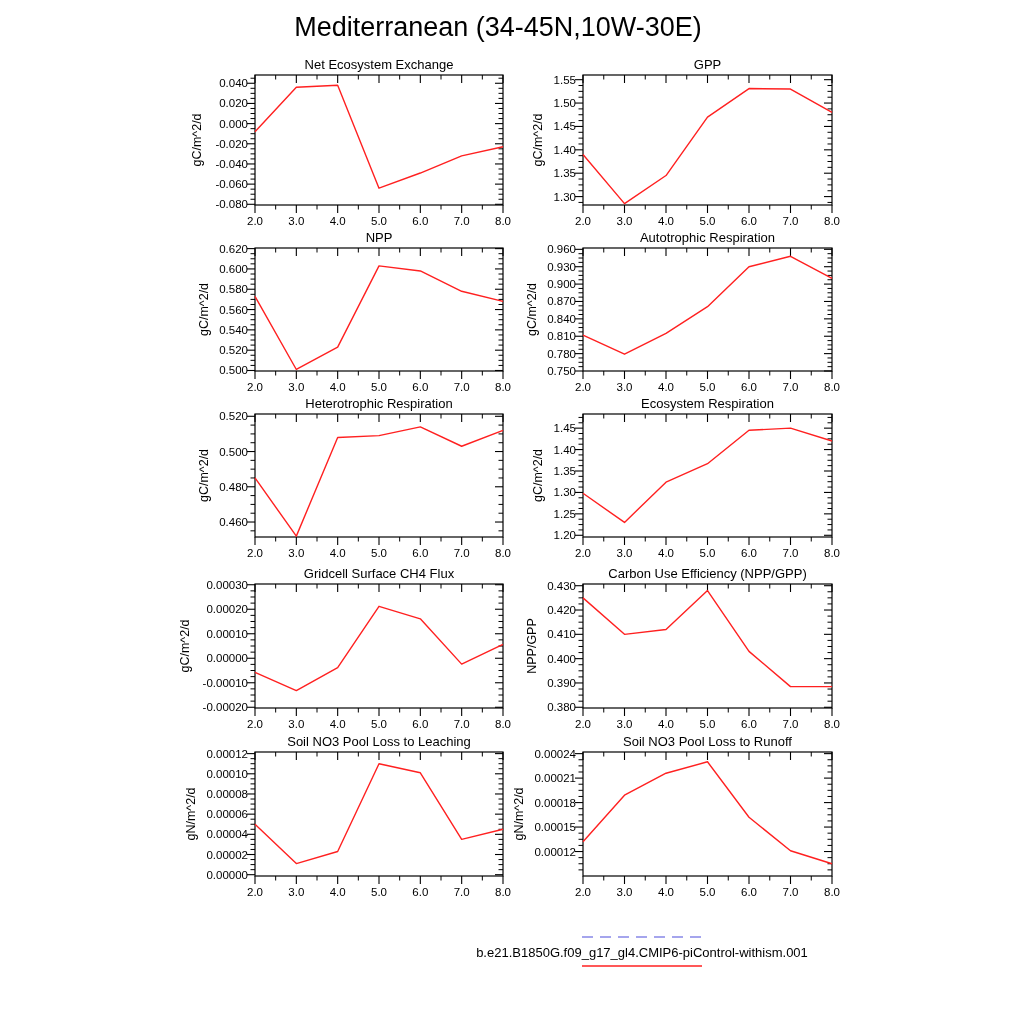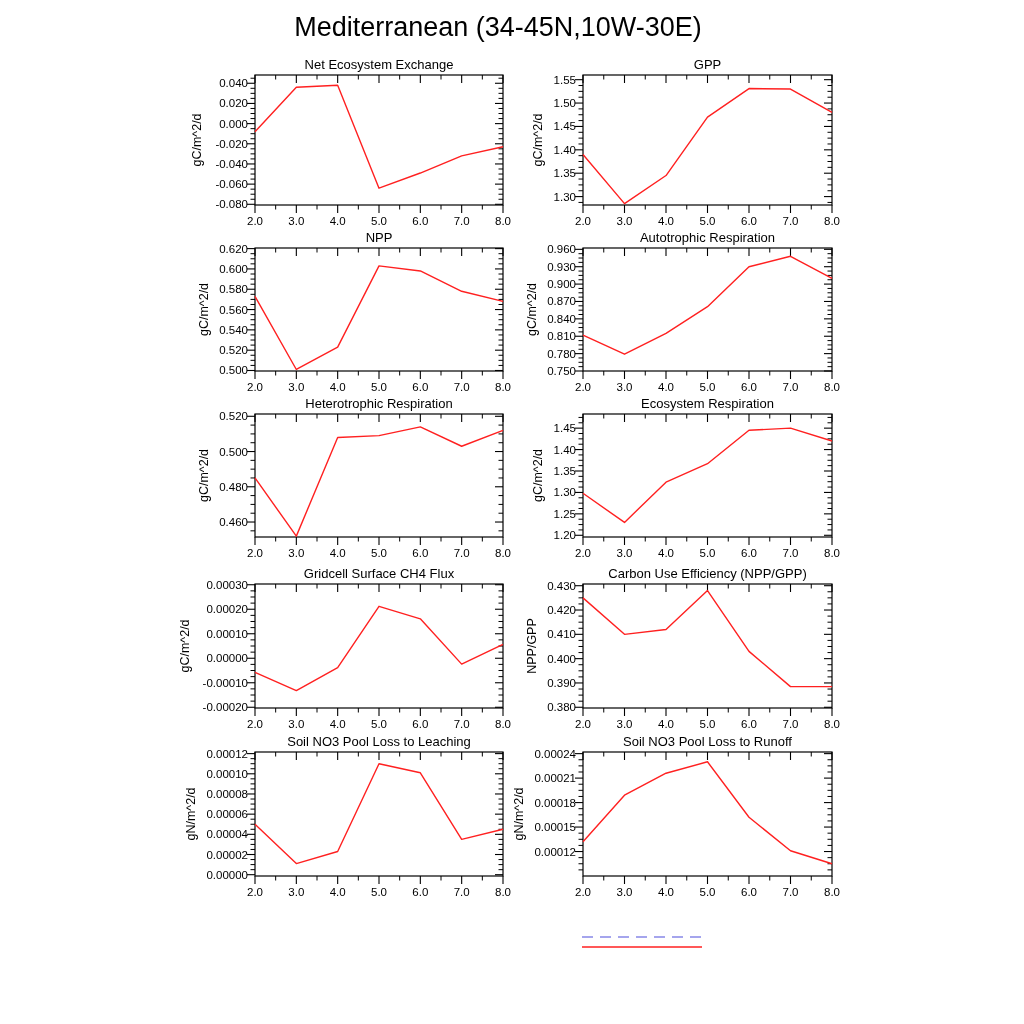--- a/index.html
+++ b/index.html
@@ -924,17 +924,18 @@
         <line x1="827.5" y1="759.7500000000001" x2="832" y2="759.7500000000001" stroke="#000" stroke-width="1"></line>
         <text transform="translate(522.9,814) rotate(-90)" text-anchor="middle" font-size="12.5">gN/m^2/d</text>
         <polyline points="583,841.7368421052631 624.5,795.2368421052631 666,773.2105263157895 707.5,761.7894736842105 749,817.2631578947369 790.5,850.7105263157895 832,863.7631578947369" fill="none" stroke="#ff2020" stroke-width="1.4" stroke-linejoin="round"></polyline>
       </g>
     </svg>
 
   <div class="legend">
     <svg class="legend-line" width="122" height="4">
       <line x1="1" y1="2" x2="121" y2="2" stroke-width="1.6" stroke="#8888e8" stroke-dasharray="11 7"></line>
     </svg>
+    <div class="legend-label">b.e21.B1850G.f09_g17_gl4.CMIP6-piControl-withism.001</div>
     <svg class="legend-line" width="122" height="4">
       <line x1="1" y1="2" x2="121" y2="2" stroke-width="1.6" stroke="#ff2020"></line>
     </svg>
   </div>
 </div>
 
 </body></html>

